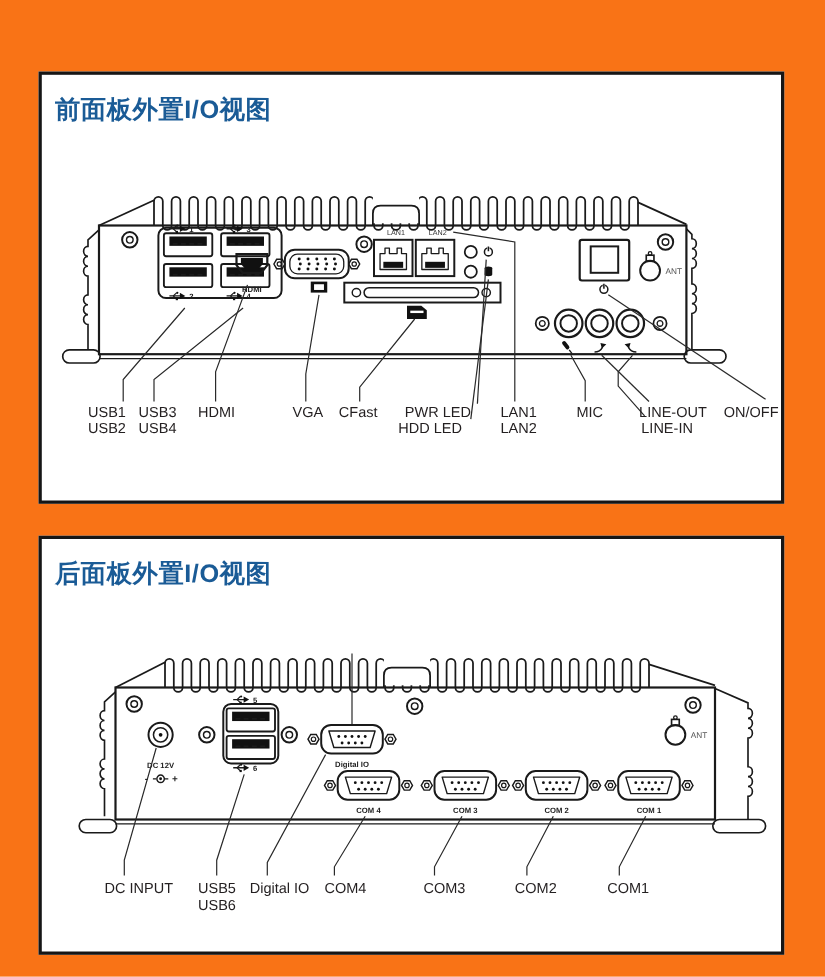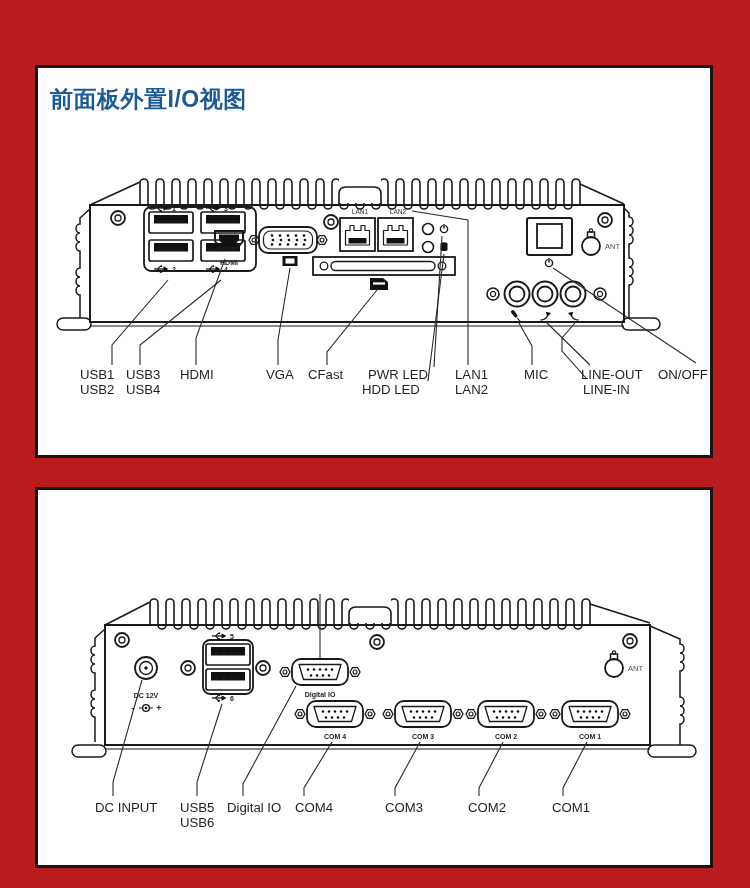--- a/index.html
+++ b/index.html
@@ -1,16 +1,16 @@
 <!DOCTYPE html>
 <html><head>
 <meta charset="utf-8">
 <style>
   html,body{margin:0;padding:0;background:#fff;}
-  #page{position:relative;width:750px;height:888px;background:#b91c1c;overflow:hidden;
+  #page{position:relative;width:750px;height:888px;background:#f97316;overflow:hidden;
         font-family:"Liberation Sans",sans-serif;}
   .panel-box{position:absolute;left:35px;width:678px;border:3px solid #161616;
              background:#fff;box-sizing:border-box;}
   #front-box{top:65px;height:393px;}
   #rear-box{top:487px;height:381px;}
   .panel-title{position:absolute;left:12px;top:16px;font-size:23px;font-weight:700;
                color:#1a5b96;letter-spacing:0.5px;}
   .diagram{position:absolute;left:0;top:0;}
   
   svg path,svg rect,svg circle,svg ellipse,svg polyline,svg line,svg polygon
@@ -268,20 +268,21 @@
         <text class="co" x="417" y="326">LAN2</text>
         <text class="co" x="486" y="311">MIC</text>
         <text class="co" x="543" y="311">LINE-OUT</text>
         <text class="co" x="545" y="326">LINE-IN</text>
         <text class="co" x="620" y="311">ON/OFF</text>
       </g>
     </svg>
   </div>
 
   <div class="panel-box" id="rear-box">
+    <div class="panel-title">后面板外置I/O视图</div>
 
     <svg class="diagram" width="672" height="375" viewBox="0 0 672 375">
 
       <g>
         <path stroke-width="1.6" d="M112,135 v-22 a4,4 0 0 1 8,0 v22 a4,4 0 0 0 8,0 v-22 a4,4 0 0 1 8,0 v22 a4,4 0 0 0 8,0 v-22 a4,4 0 0 1 8,0 v22 a4,4 0 0 0 8,0 v-22 a4,4 0 0 1 8,0 v22 a4,4 0 0 0 8,0 v-22 a4,4 0 0 1 8,0 v22 a4,4 0 0 0 8,0 v-22 a4,4 0 0 1 8,0 v22 a4,4 0 0 0 8,0 v-22 a4,4 0 0 1 8,0 v22 a4,4 0 0 0 8,0 v-22 a4,4 0 0 1 8,0 v22 a4,4 0 0 0 8,0 v-22 a4,4 0 0 1 8,0 v22 a4,4 0 0 0 8,0 v-22 a4,4 0 0 1 8,0 v22 a4,4 0 0 0 8,0 v-22 a4,4 0 0 1 8,0 v22 a4,4 0 0 0 8,0 v-22 a4,4 0 0 1 8,0 v22 a4,4 0 0 0 8,0 v-22 a4,4 0 0 1 8,0 v22 a4,4 0 0 0 8,0 v-22 a4,4 0 0 1 8,0 v22 a4,4 0 0 0 8,0 v-22 a4,4 0 0 1 8,0 v22 a4,4 0 0 0 8,0 v-22 a4,4 0 0 1 8,0 v22 a4,4 0 0 0 8,0 v-22 a4,4 0 0 1 8,0 v22 a4,4 0 0 0 8,0 v-22 a4,4 0 0 1 8,0 v22 a4,4 0 0 0 8,0 v-22 a4,4 0 0 1 8,0 v22 a4,4 0 0 0 8,0 v-22 a4,4 0 0 1 8,0 v22 a4,4 0 0 0 8,0 v-22 a4,4 0 0 1 8,0 v22 a4,4 0 0 0 8,0 v-22 a4,4 0 0 1 8,0 v22 a4,4 0 0 0 8,0 v-22 a4,4 0 0 1 8,0 v22 a4,4 0 0 0 8,0 v-22 a4,4 0 0 1 8,0 v22 a4,4 0 0 0 8,0 v-22 a4,4 0 0 1 8,0 v22 a4,4 0 0 0 8,0 v-22 a4,4 0 0 1 8,0 v22 a4,4 0 0 0 8,0 v-22 a4,4 0 0 1 8,0 v22 a4,4 0 0 0 8,0 v-22 a4,4 0 0 1 8,0 v22"></path>
         <rect class="fw" x="311" y="102" width="42" height="31"></rect>
         <path d="M311,135 V124 q0,-7 7,-7 h28 q7,0 7,7 V135" stroke-width="1.6"></path>
         <path d="M67,135 L112,112" stroke-width="1.6"></path>
         <path d="M552,114 L612,133" stroke-width="1.6"></path>
         <rect x="67" y="135" width="545" height="120" stroke-width="2"></rect>

